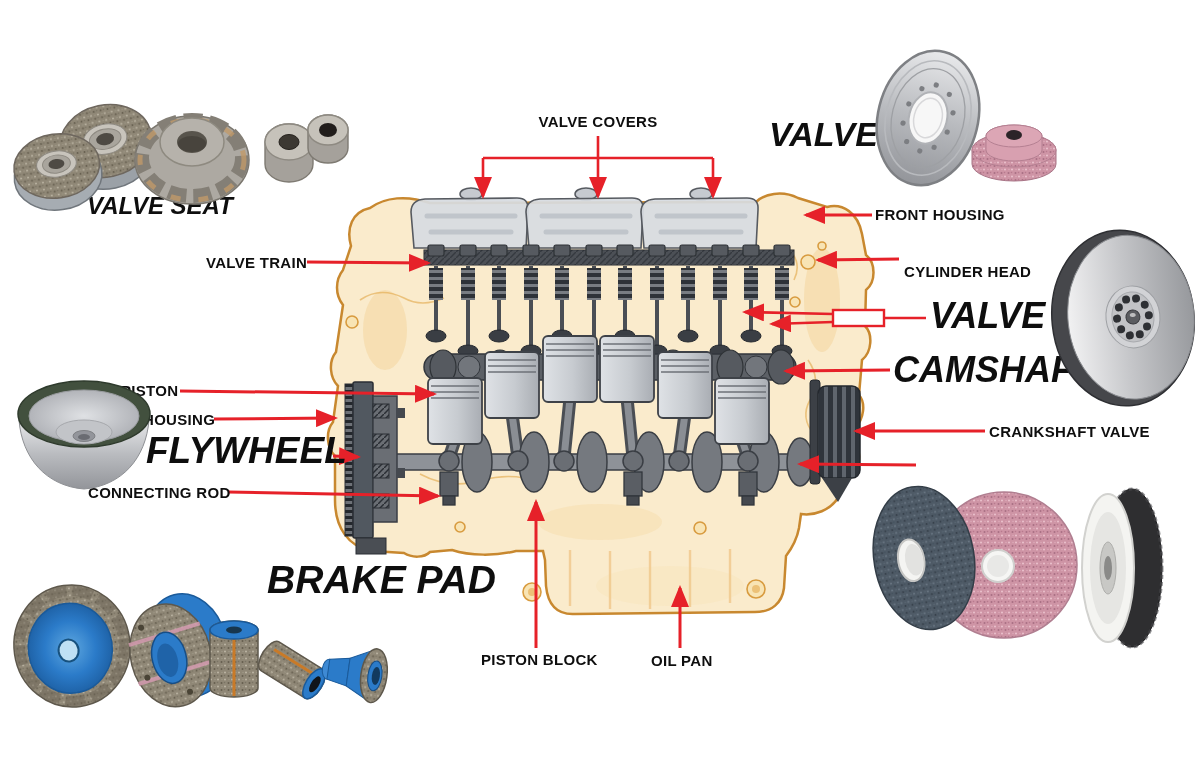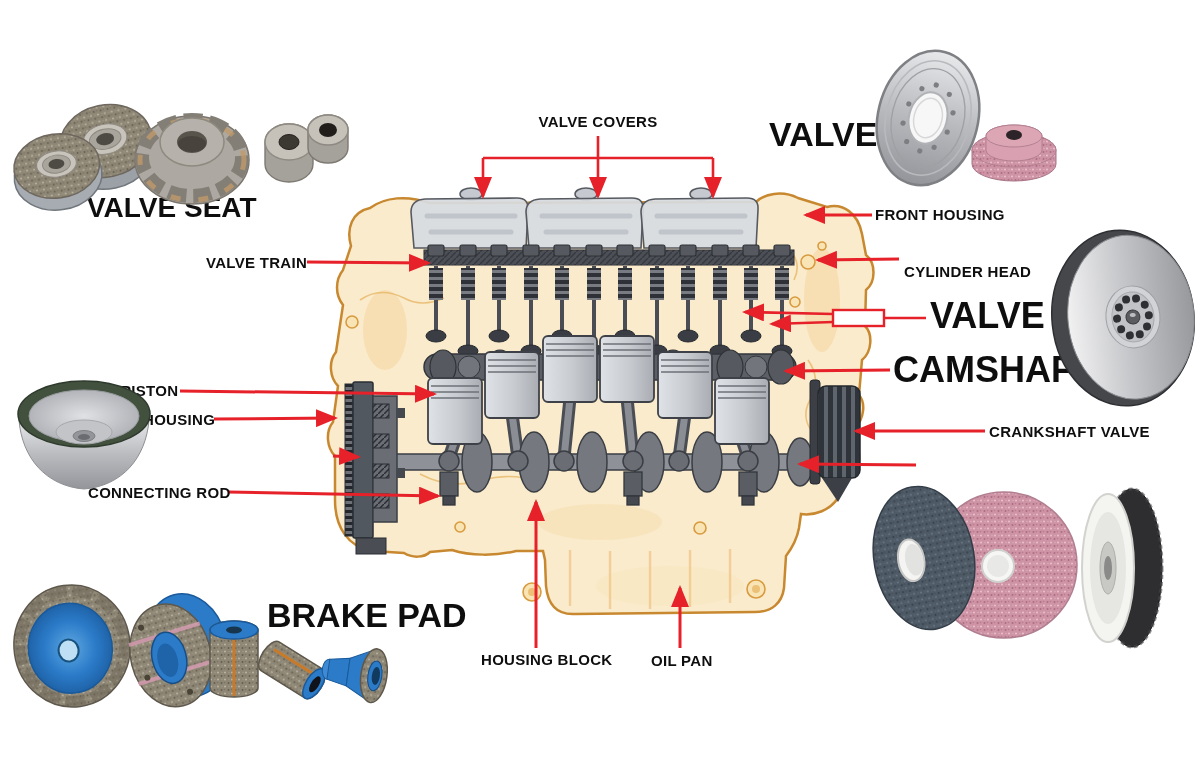--- a/index.html
+++ b/index.html
@@ -4,21 +4,21 @@
 <style>
   html,body{margin:0;padding:0;background:#fff;}
   .stage{position:relative;width:1200px;height:777px;background:#fff;overflow:hidden;
          font-family:"Liberation Sans",sans-serif;}
   .layer{position:absolute;left:0;top:0;}
   svg{display:block;}
   
   .lbl{position:absolute;white-space:nowrap;color:var(--label-text,#0E0E0E);
        font-family:"Liberation Sans",sans-serif;font-weight:700;line-height:1;}
   .lbl-sm{font-size:15px;letter-spacing:.3px;}
-  .lbl-lg{font-size:36px;letter-spacing:0;}
+  .lbl-lg{font-size:36px;letter-spacing:0;font-style:italic;}
   .lbl-center{transform:translateX(-50%);}
   
   .arr{stroke:var(--arrow-red,#E62129);stroke-width:3;fill:none;}
   .arr2{stroke:var(--arrow-red,#E62129);stroke-width:2.6;fill:none;}
   .vbox{fill:#ffffff;stroke:var(--arrow-red,#E62129);stroke-width:2.4;}
   .blk{fill:var(--engine-body-light,#FAEBCC);stroke:var(--engine-outline-amber,#C8882F);stroke-width:2.5;}
   .blk-detail{stroke:#E3AC52;fill:none;stroke-width:1.6;opacity:.65;}
   .blk-bolt{stroke:#D89B3F;fill:#F8E4B4;stroke-width:1.6;}
   .cover{fill:var(--valve-cover-gray,#D7DBE1);fill-opacity:.93;stroke:#565A60;stroke-width:1.6;}
   .dk{fill:var(--engine-part-dark,#3C4046);}
@@ -298,33 +298,34 @@
       <path class="arr" marker-end="url(#ahBig)" d="M228,492 L438,496"></path>
       <path class="arr" marker-end="url(#ahBig)" d="M985,431 L856,431"></path>
       <path class="arr" marker-end="url(#ahBig)" d="M916,465 L800,464"></path>
       <path class="arr" marker-end="url(#ahBig)" d="M536,648 L536,502"></path>
       <path class="arr" marker-end="url(#ahBig)" d="M680,648 L680,588"></path>
     </g>
   </svg>
 
   <div class="layer" style="width:1088px;height:777px;">
     <div class="lbl lbl-sm lbl-center" style="left:598px;top:114px;">VALVE COVERS</div>
-    <div class="lbl lbl-lg" style="left:87px;top:194px;font-size:28px;">VALVE SEAT</div>
+    <div class="lbl lbl-lg" style="left:87px;top:194px;font-size:24px;">VALVE SEAT</div>
     <div class="lbl lbl-lg" style="left:769px;top:117px;font-size:34px;">VALVE</div>
     <div class="lbl lbl-sm" style="left:875px;top:207px;">FRONT HOUSING</div>
     <div class="lbl lbl-sm" style="left:904px;top:264px;">CYLINDER HEAD</div>
     <div class="lbl lbl-sm" style="left:206px;top:255px;">VALVE TRAIN</div>
     <div class="lbl lbl-lg" style="left:930px;top:298px;">VALVE</div>
     <div class="lbl lbl-lg" style="left:893px;top:352px;">CAMSHAFT</div>
     <div class="lbl lbl-sm" style="left:121px;top:383px;">PISTON</div>
     <div class="lbl lbl-sm" style="left:143px;top:412px;">HOUSING</div>
+    <div class="lbl lbl-lg" style="left:146px;top:432px;font-size:37px;">FLYWHEEL</div>
     <div class="lbl lbl-sm" style="left:989px;top:424px;">CRANKSHAFT VALVE</div>
     <div class="lbl lbl-sm" style="left:88px;top:485px;">CONNECTING ROD</div>
-    <div class="lbl lbl-lg" style="left:267px;top:598px;font-size:34px;">BRAKE PAD</div>
-    <div class="lbl lbl-sm" style="left:481px;top:652px;">HOUSING BLOCK</div>
+    <div class="lbl lbl-lg" style="left:267px;top:560px;font-size:39px;">BRAKE PAD</div>
+    <div class="lbl lbl-sm" style="left:481px;top:652px;">PISTON BLOCK</div>
     <div class="lbl lbl-sm" style="left:651px;top:653px;">OIL PAN</div>
   </div>
 
   <svg class="layer" width="1200" height="777" viewBox="0 0 1200 777">
     <defs>
       <pattern id="gritGray" width="7" height="7" patternUnits="userSpaceOnUse">
         <rect width="7" height="7" fill="#8F8776"></rect>
         <circle cx="1.5" cy="2" r="1" fill="#655E4E"></circle>
           <circle cx="5" cy="5.5" r="1" fill="#BCB5A4"></circle>
         <circle cx="4.5" cy="1.5" r=".8" fill="#7A7364"></circle>

